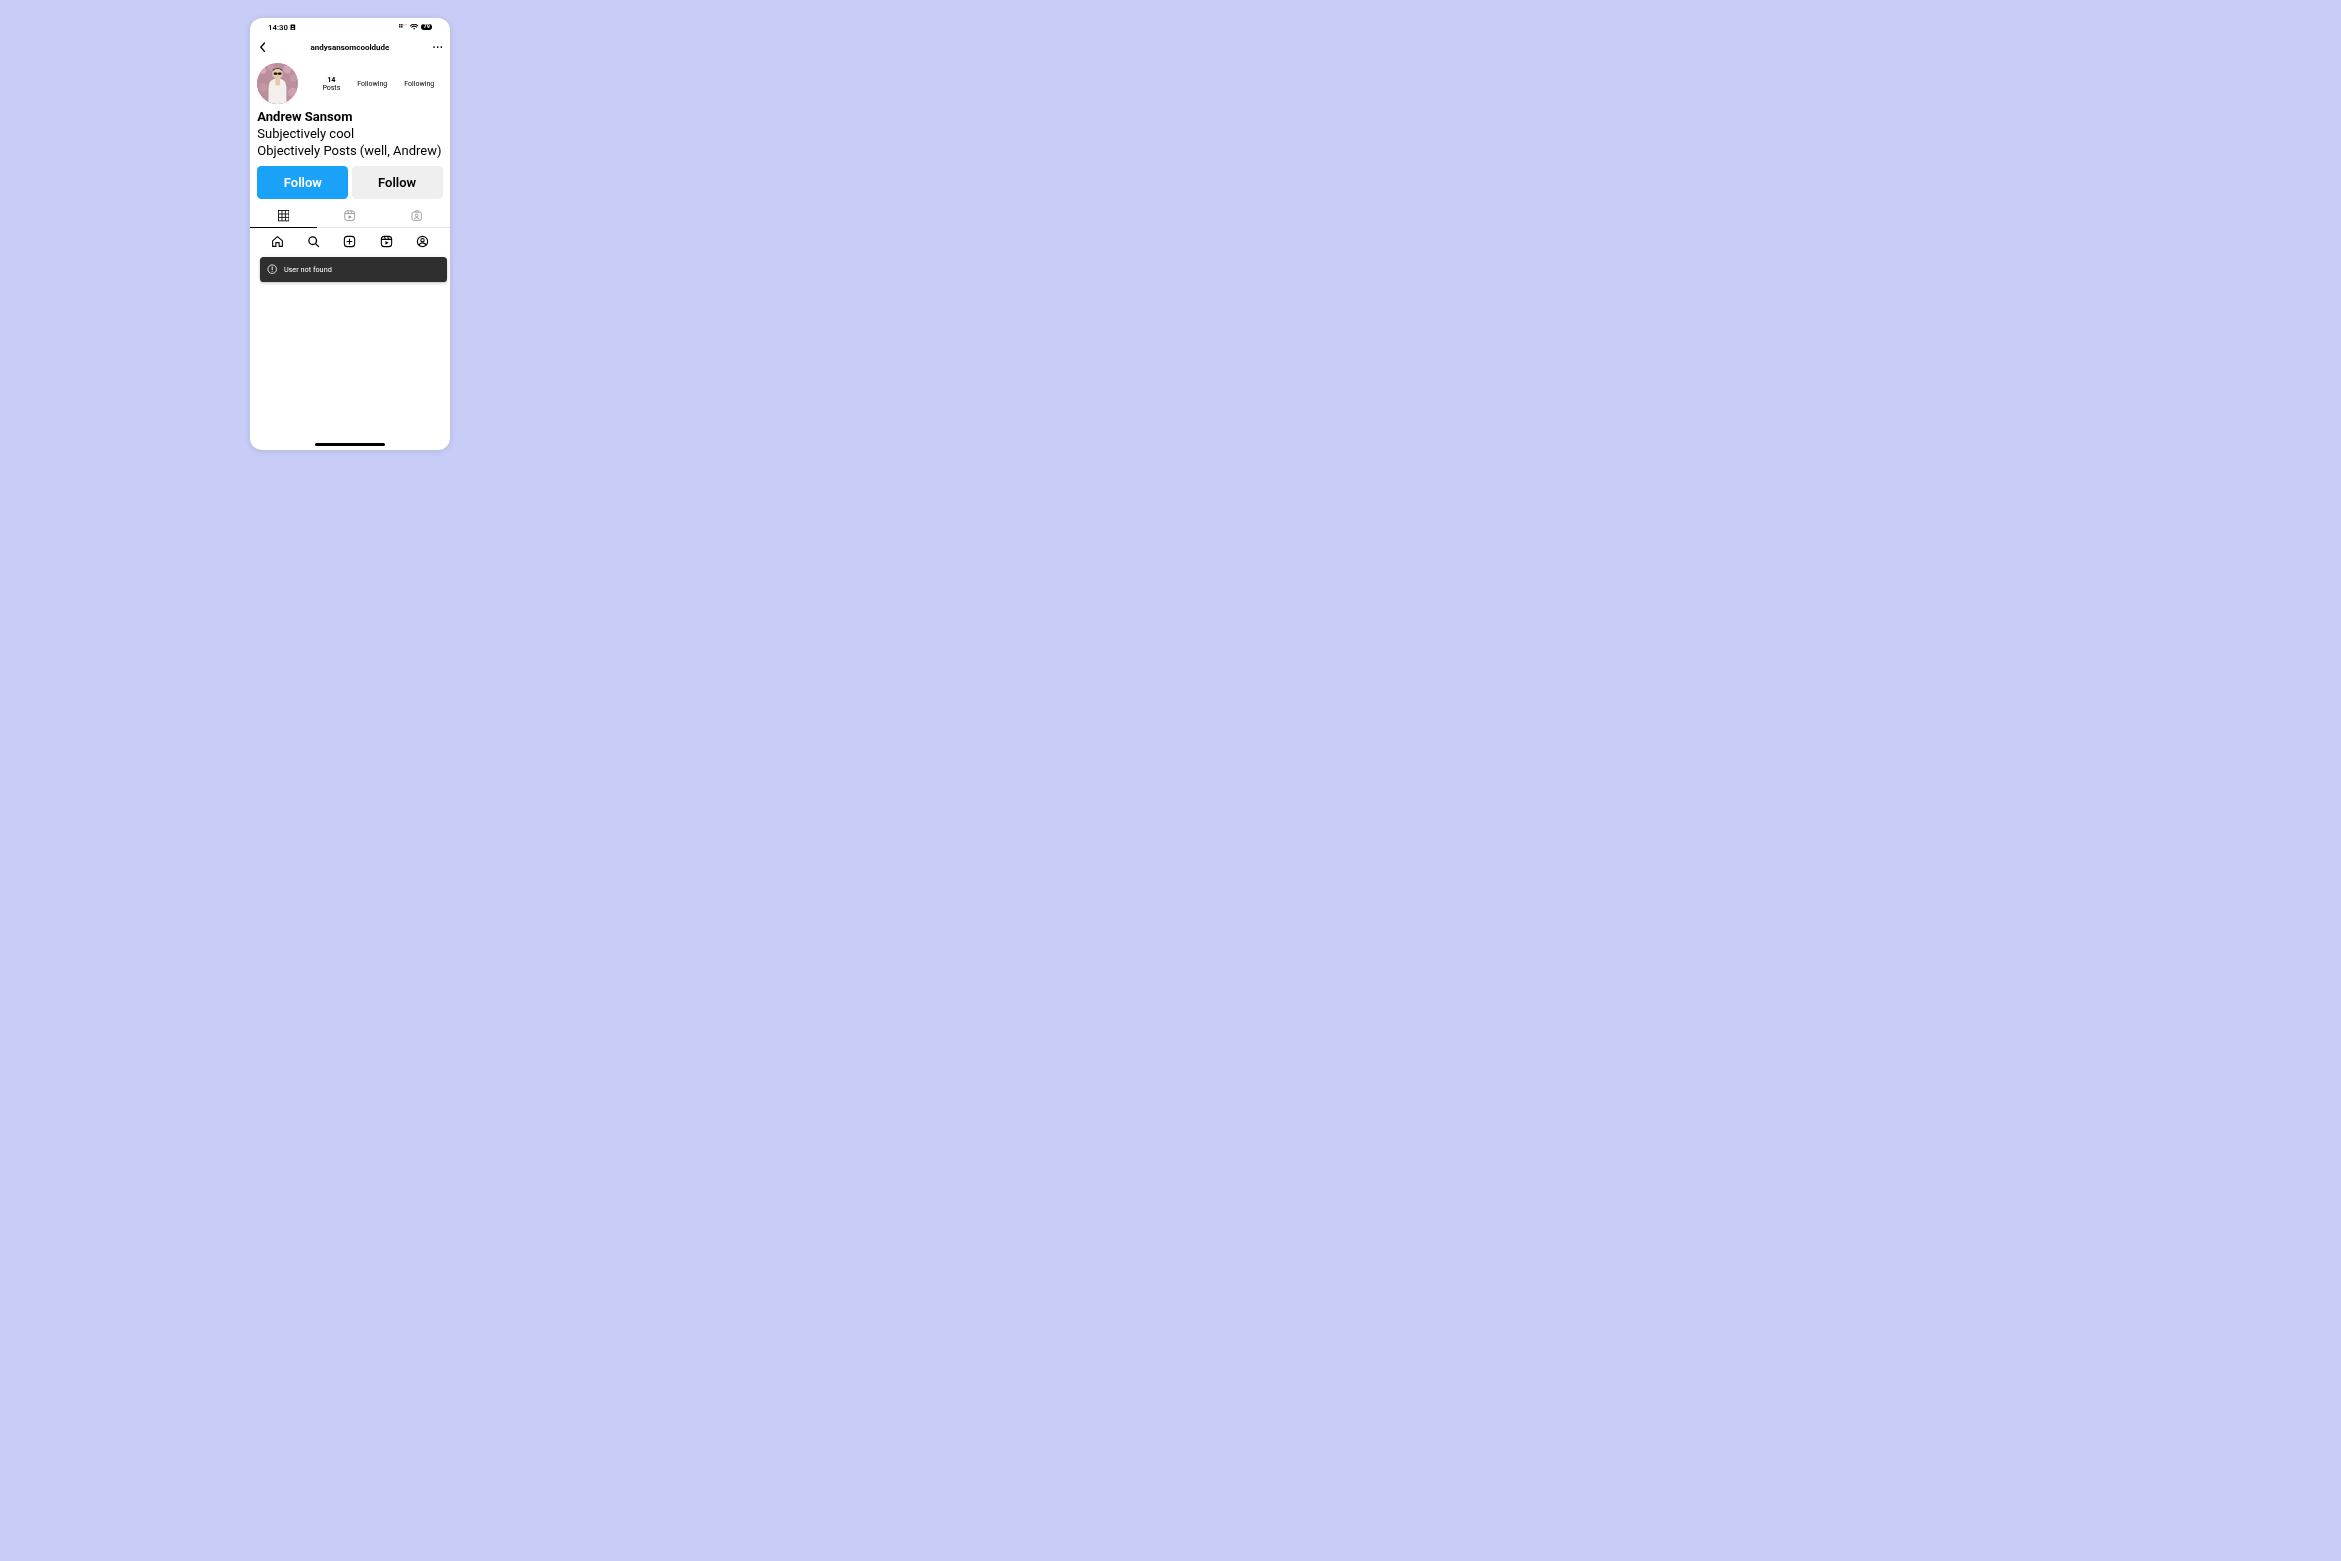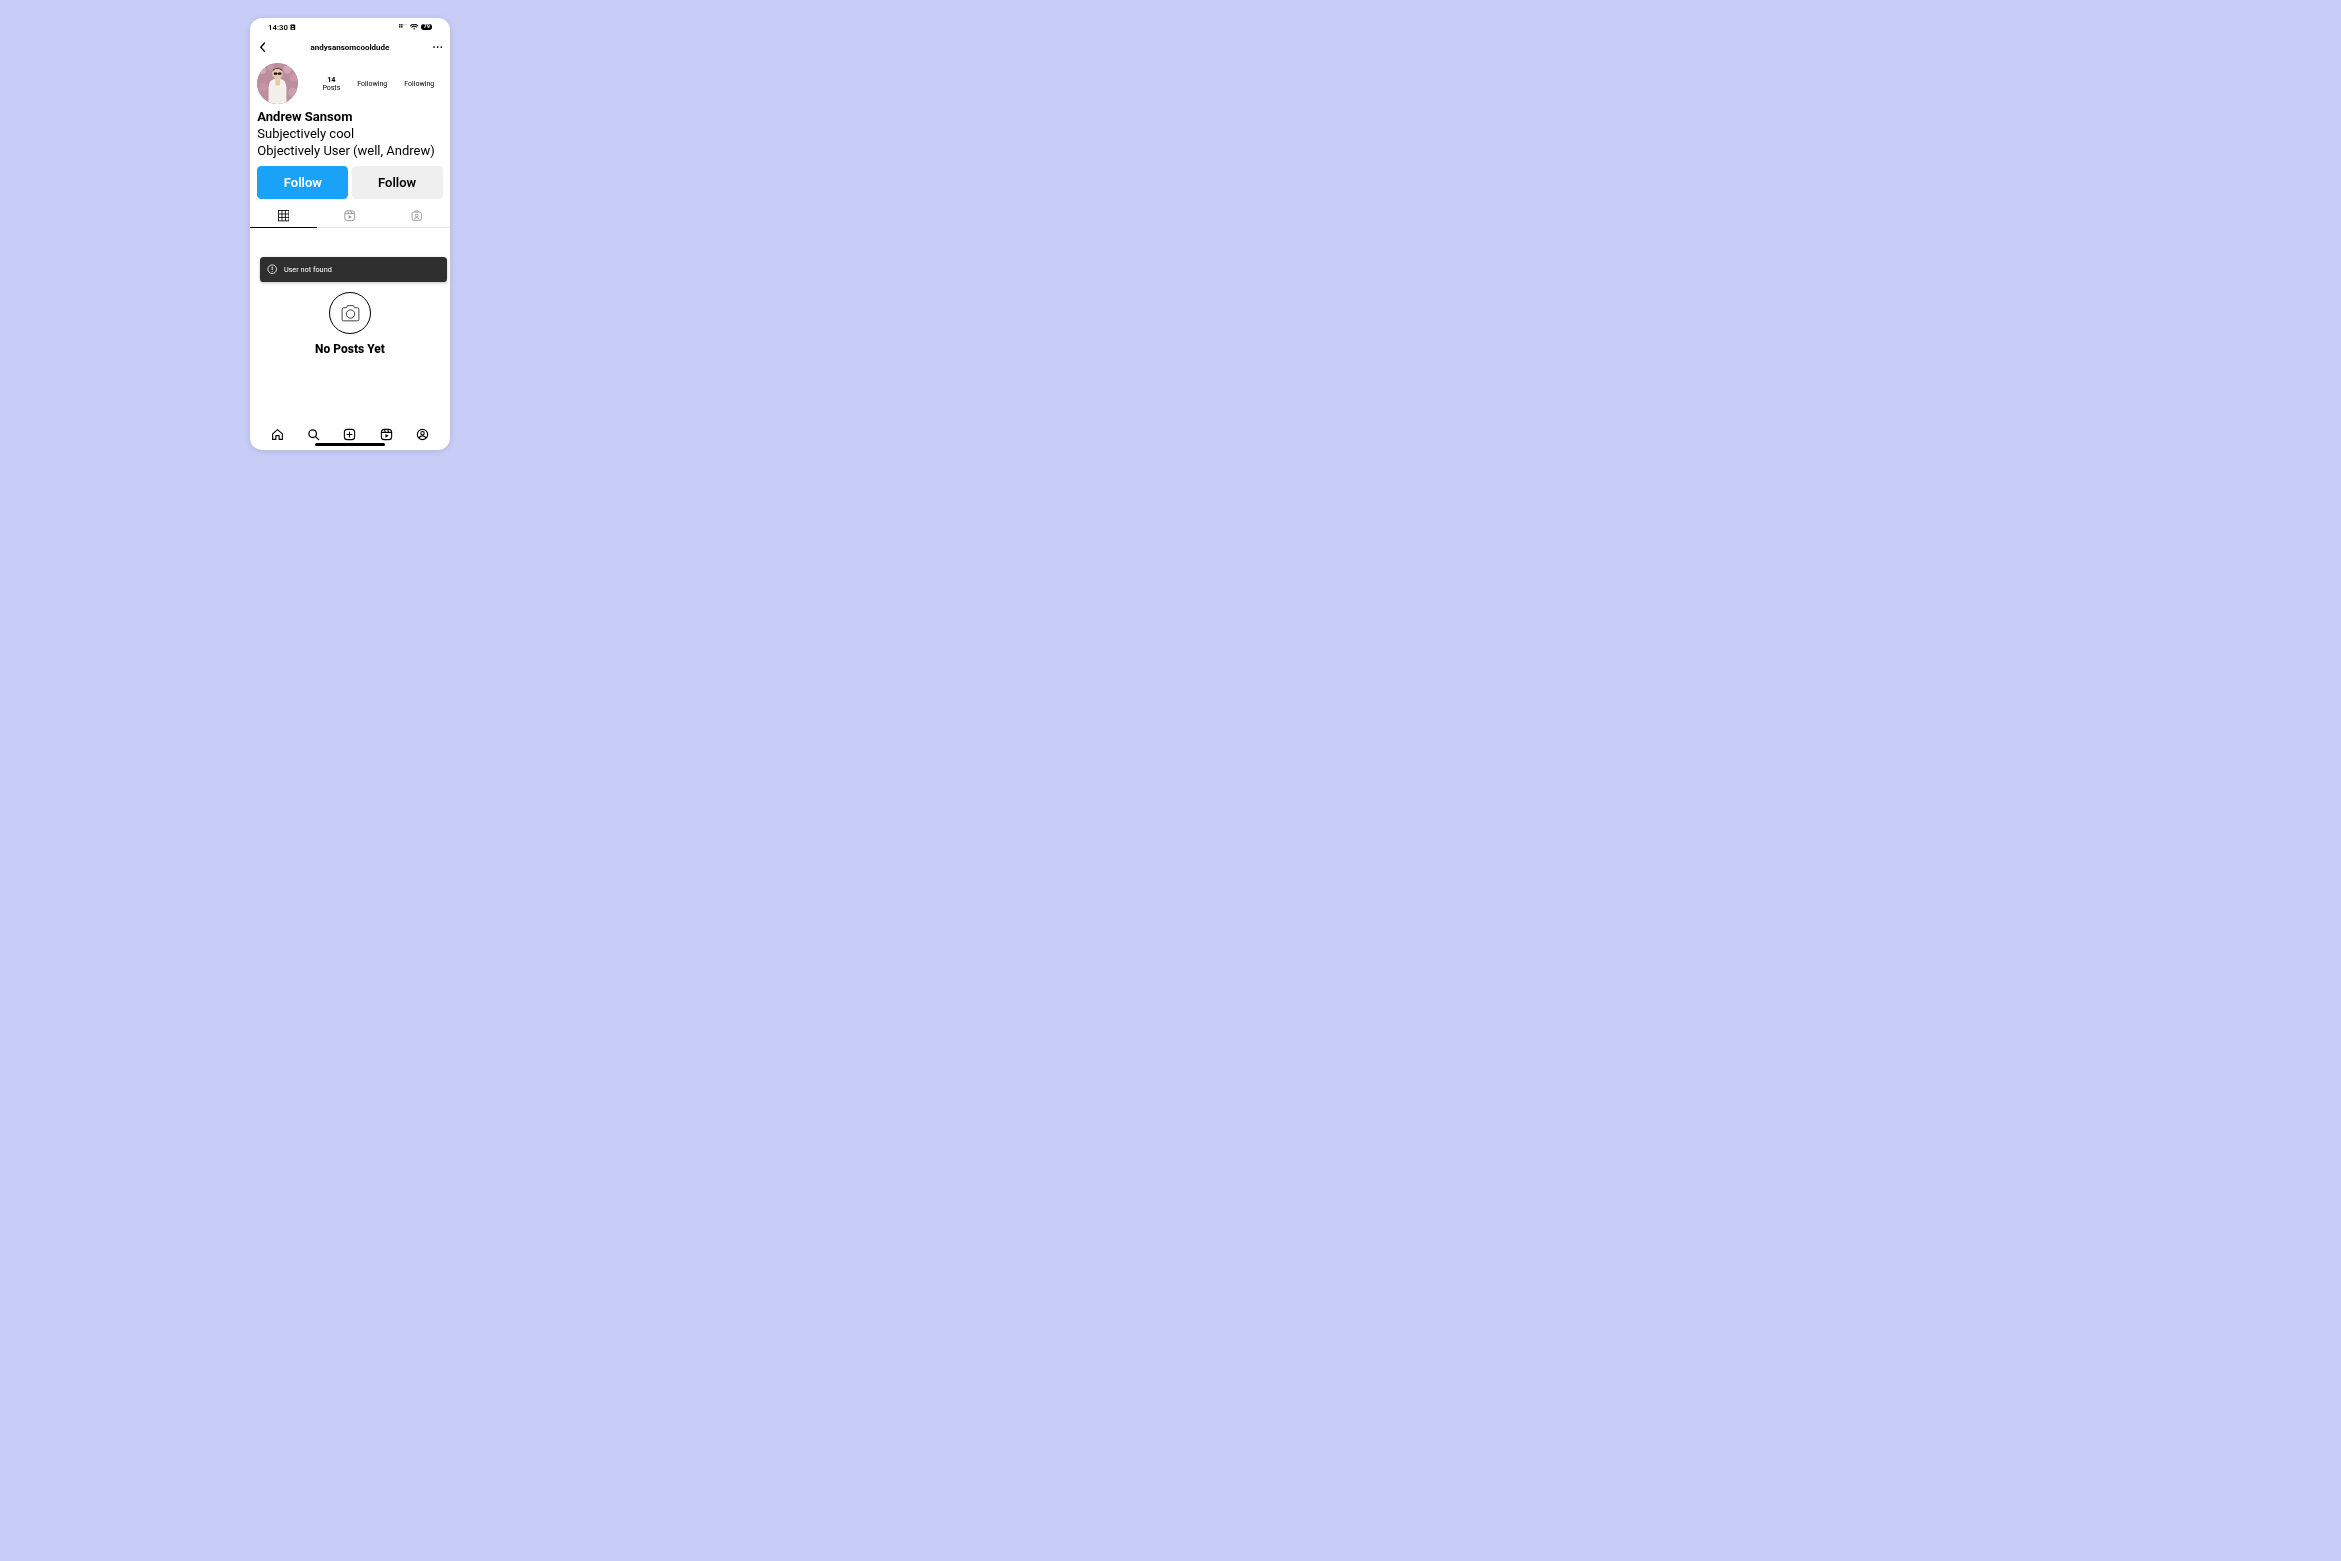--- a/index.html
+++ b/index.html
@@ -255,21 +255,21 @@
       </div>
       <div class="stat">
         <span class="lbl">Following</span>
       </div>
     </div>
   </div>
 
   <div class="bio">
     <div class="display-name">Andrew Sansom</div>
     <div>Subjectively cool</div>
-    <div>Objectively User (well, Andrew)</div>
+    <div>Objectively Posts (well, Andrew)</div>
   </div>
 
   <div class="actions">
     <div class="btn btn-primary">Follow</div>
     <div class="btn btn-secondary">Follow</div>
   </div>
 
   <div class="feed-tabs">
     <div class="feed-tab active">
       <svg width="11.4" height="11.4" viewBox="0 0 22 22">
@@ -292,29 +292,20 @@
     <div class="feed-tab">
       <svg width="11.4" height="11.4" viewBox="0 0 22 22">
           <rect x="2" y="4" width="18" height="16" rx="3" fill="none" stroke="#8e8e8e" stroke-width="1.6"></rect>
           <path d="M8 4 L8 2.5 Q8 1.5 9 1.5 L13 1.5 Q14 1.5 14 2.5 L14 4" fill="none" stroke="#8e8e8e" stroke-width="1.6"></path>
           <circle cx="11" cy="10.5" r="2.6" fill="none" stroke="#8e8e8e" stroke-width="1.6"></circle>
           <path d="M6.5 18 Q7 14.5 11 14.5 Q15 14.5 15.5 18" fill="none" stroke="#8e8e8e" stroke-width="1.6"></path>
         </svg>
     </div>
   </div>
 
-  <div class="feed-body">
-    <div class="camera-circle">
-      <svg width="21" height="19" viewBox="0 0 40 36">
-          <path d="M4 10 Q4 7 7 7 L12 7 L14.5 3 L25.5 3 L28 7 L33 7 Q36 7 36 10 L36 29 Q36 32 33 32 L7 32 Q4 32 4 29 Z" fill="none" stroke="#000" stroke-width="1.4"></path>
-          <circle cx="20" cy="19" r="8" fill="none" stroke="#000" stroke-width="1.4"></circle>
-        </svg>
-    </div>
-    <div class="no-posts">No Posts Yet</div>
-  </div>
 
   <div class="toast">
     <svg width="10.4" height="10.4" viewBox="0 0 20 20">
         <circle cx="10" cy="10" r="8.3" fill="none" stroke="#fff" stroke-width="1.6"></circle>
         <line x1="10" y1="5.5" x2="10" y2="11" stroke="#fff" stroke-width="1.8" stroke-linecap="round"></line>
         <circle cx="10" cy="14" r="1.1" fill="#fff"></circle>
       </svg>
     <span>User not found</span>
   </div>
 

